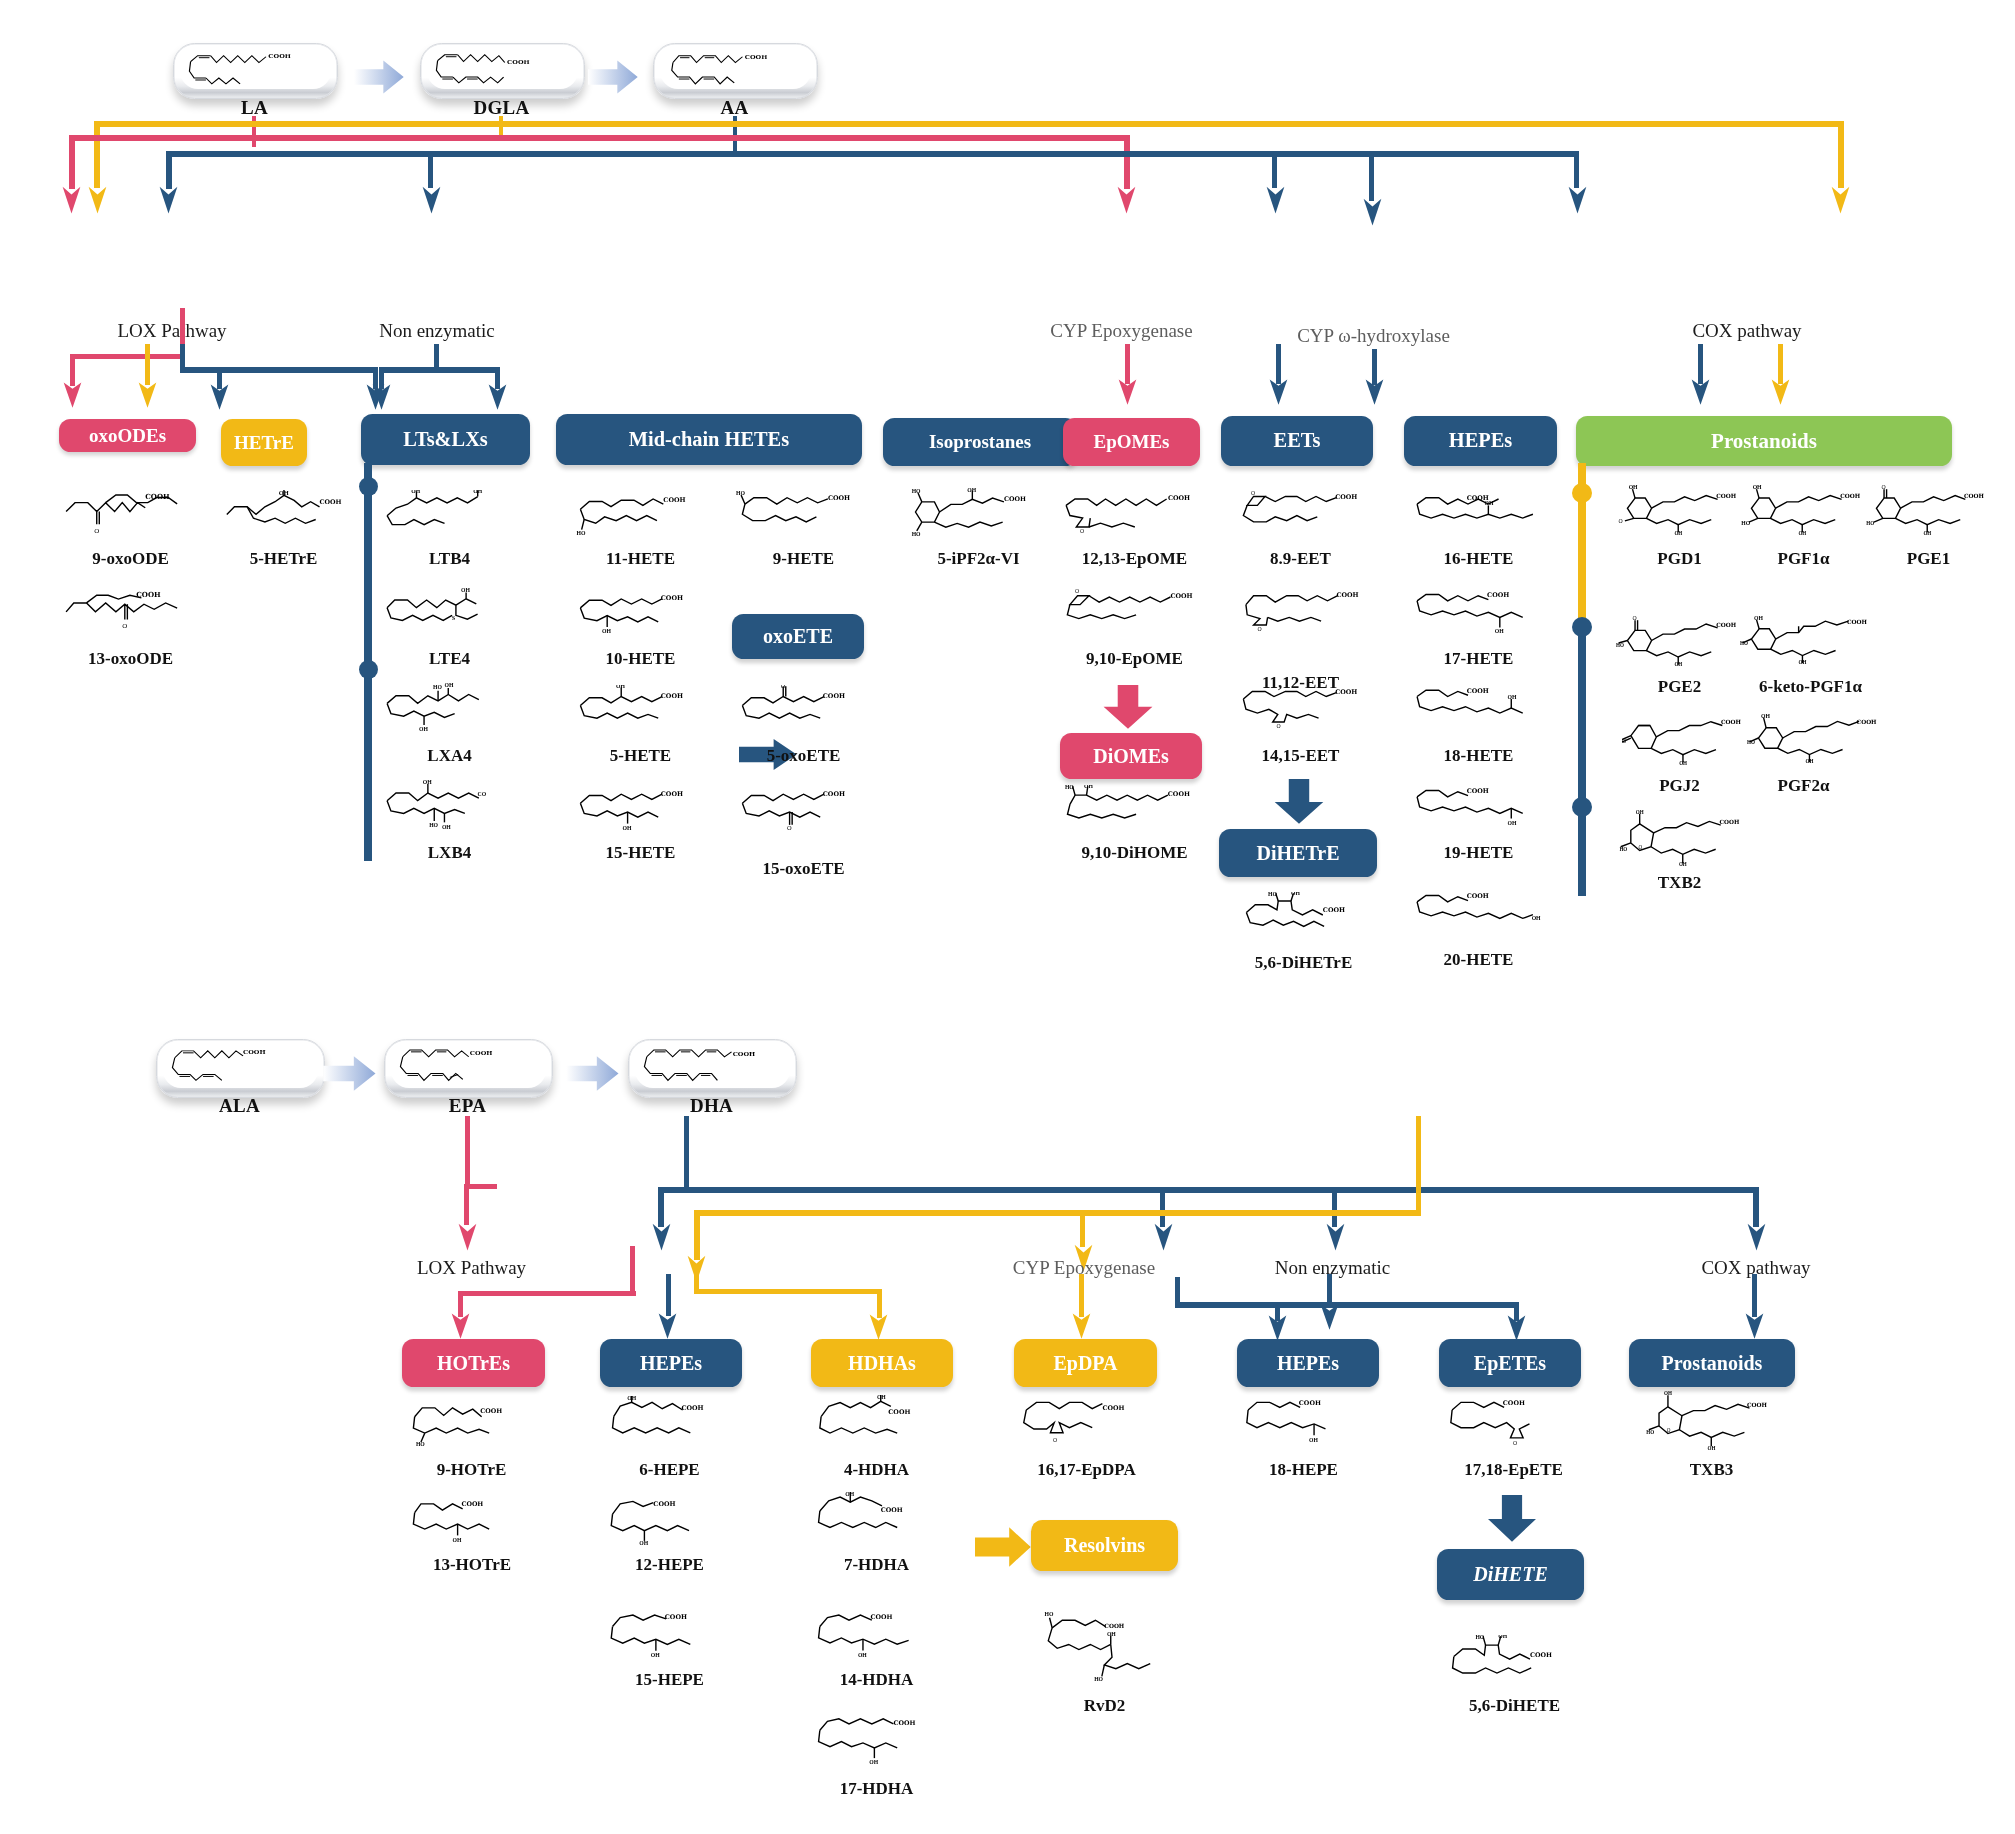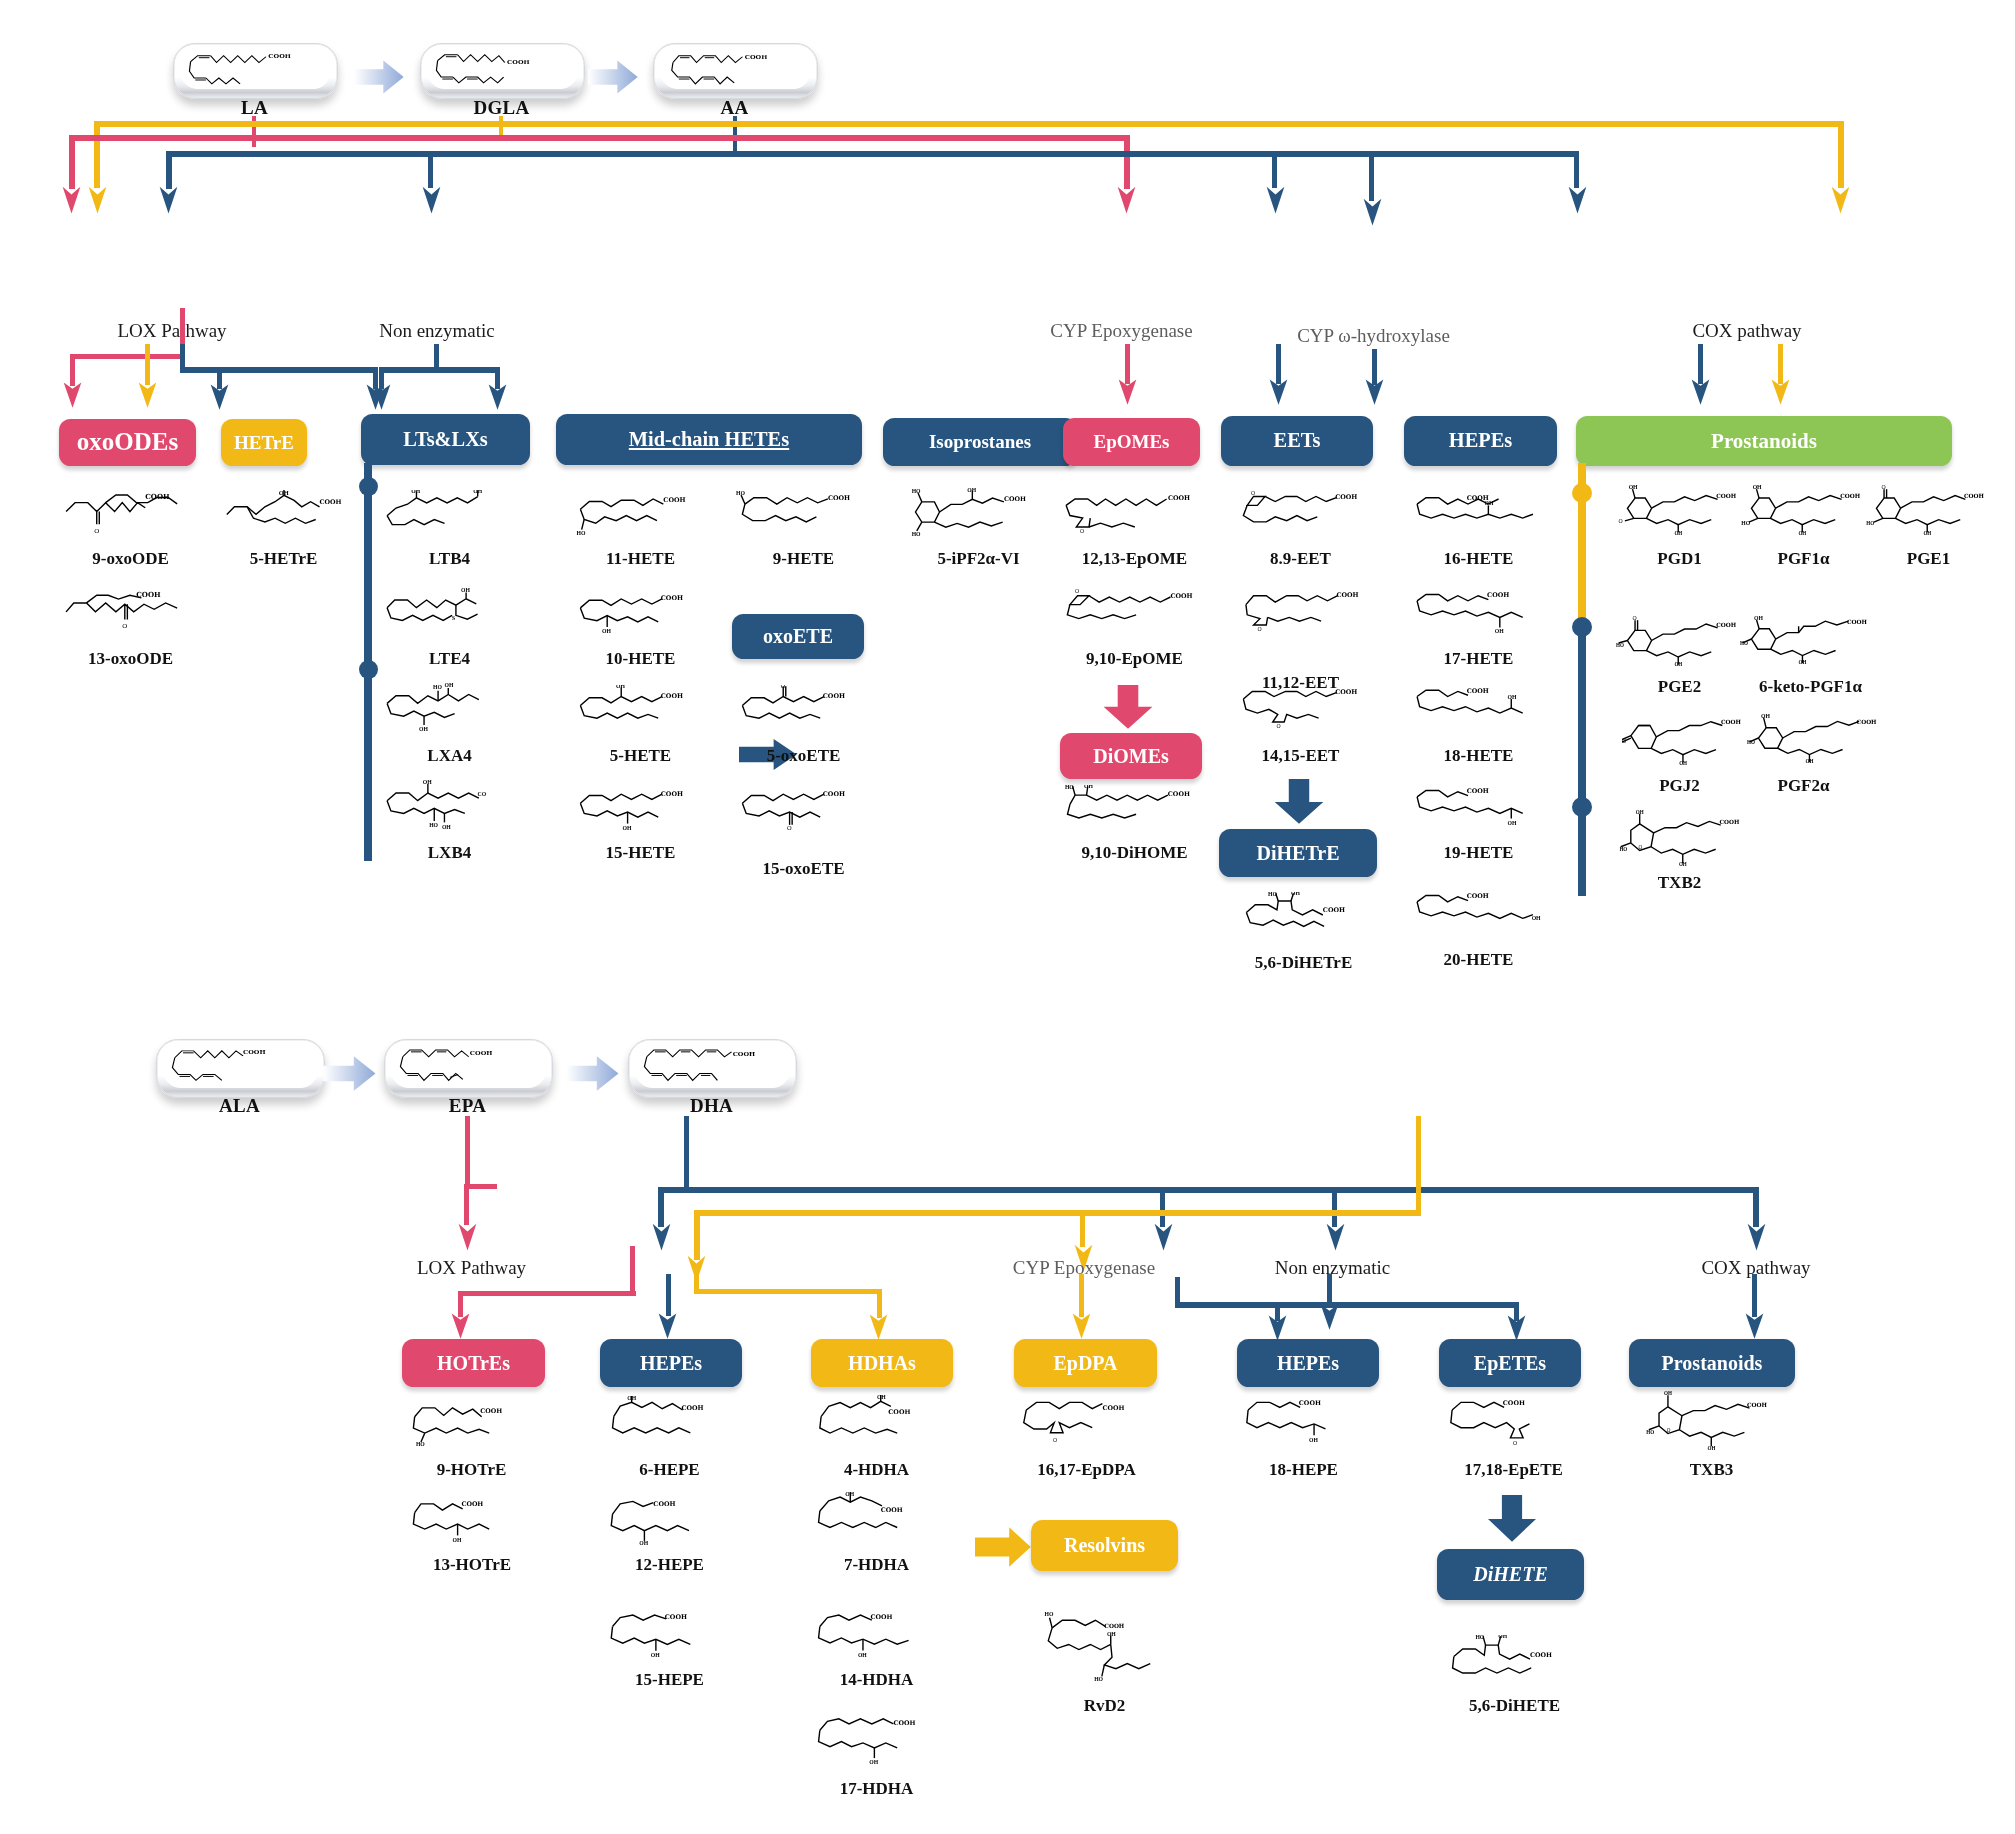--- a/index.html
+++ b/index.html
@@ -225,30 +225,30 @@
   </svg>
 <div class="vbar" style="left:1698px;top:344px;width:5.1px;height:40px;background:#27557F;"></div>
 <svg class="varrow" style="left:1691px;top:377px;" width="19" height="29" viewBox="0 0 30 46">
     <path d="M15 44 L1 4 L15 14 L29 4 Z" fill="#27557F"></path>
   </svg>
 <div class="vbar" style="left:1778px;top:344px;width:5.1px;height:40px;background:#F2B916;"></div>
 <svg class="varrow" style="left:1771px;top:377px;" width="19" height="29" viewBox="0 0 30 46">
     <path d="M15 44 L1 4 L15 14 L29 4 Z" fill="#F2B916"></path>
   </svg>
 
-<div class="pill pink" style="left:59px;top:419px;width:137px;height:47px;font-size:25px;justify-content:center;">
+<div class="pill pink" style="left:59px;top:419px;width:137px;height:33px;font-size:19px;justify-content:center;">
   <span>oxoODEs</span>
   </div>
 <div class="pill gold" style="left:221px;top:419px;width:86px;height:47px;font-size:19px;">
   <span>HETrE</span>
   </div>
 <div class="pill navy" style="left:361px;top:414px;width:169px;height:51px;font-size:20.4px;">
   <span>LTs&amp;LXs</span>
   </div>
-<div class="pill navy" style="left:556px;top:414px;width:306px;height:51px;font-size:20.4px;text-decoration:underline;">
+<div class="pill navy" style="left:556px;top:414px;width:306px;height:51px;font-size:20.4px;">
   <span>Mid-chain HETEs</span>
   </div>
 <div class="pill navy" style="left:883px;top:418px;width:194px;height:48px;font-size:19px;">
   <span>Isoprostanes</span>
   </div>
 <div class="pill pink" style="left:1063px;top:418px;width:137px;height:48px;font-size:19px;">
   <span>EpOMEs</span>
   </div>
 <div class="pill navy" style="left:1221px;top:416px;width:152px;height:50px;font-size:20.4px;">
   <span>EETs</span>

